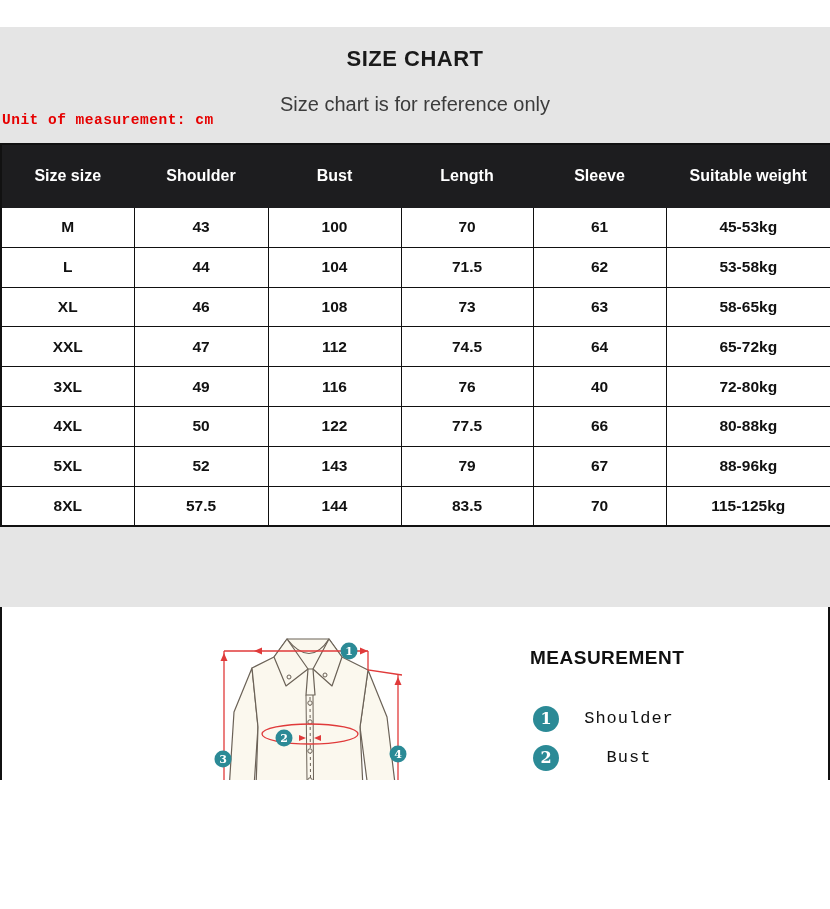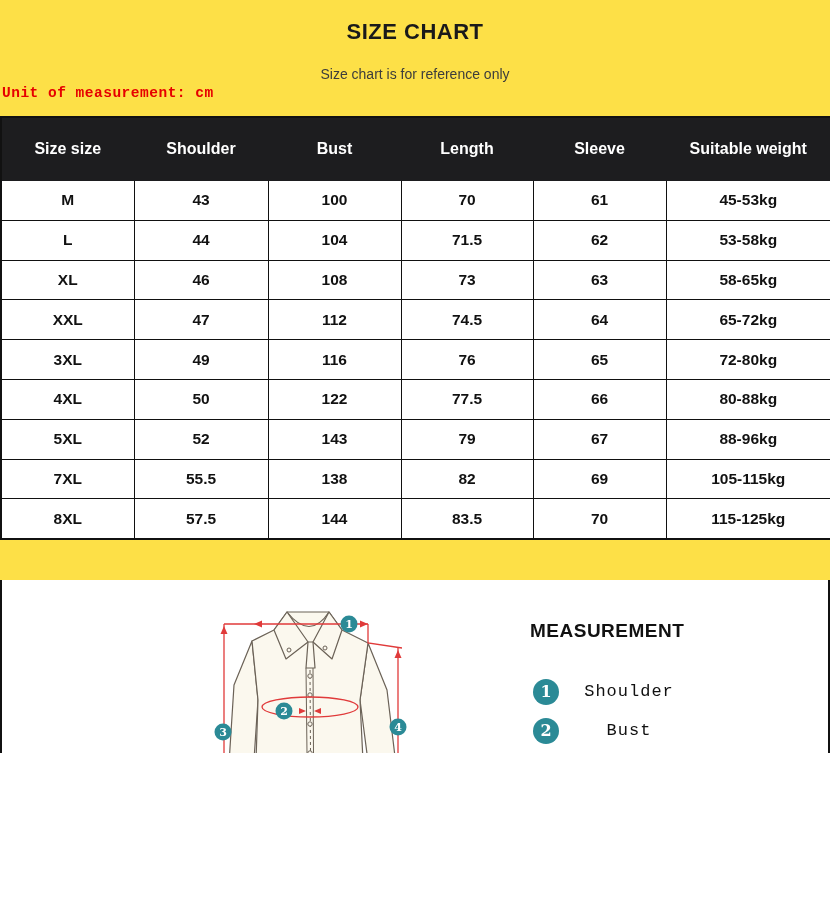--- a/index.html
+++ b/index.html
@@ -1,21 +1,21 @@
 <!DOCTYPE html>
 <html><head>
 <meta charset="utf-8">
 <style>
   html,body{margin:0;padding:0;background:#fff;}
-  .page{position:relative;width:830px;height:753px;background:#fde047;overflow:hidden;
-        font-family:"Liberation Sans",sans-serif;}
+  .page{position:relative;width:830px;height:753px;background:#e5e5e5;overflow:hidden;
+        font-family:"Liberation Sans",sans-serif;margin-top:27px;}
   .title{position:absolute;top:19px;left:0;width:830px;text-align:center;
          font-size:22px;font-weight:bold;color:#1a1a1a;letter-spacing:.5px;}
   .subtitle{position:absolute;top:66px;left:0;width:830px;text-align:center;
-            font-size:14px;color:#3c3c3c;}
+            font-size:20px;color:#3c3c3c;}
   .unit-note{position:absolute;top:85px;left:2px;
              font-family:"Liberation Mono","DejaVu Sans Mono",monospace;
              font-weight:bold;font-size:14.5px;color:#e60000;letter-spacing:.5px;}
   table.size{position:absolute;top:116px;left:0;width:830px;border-collapse:collapse;
              table-layout:fixed;border:2px solid #111;}
   table.size th{background:#1d1d1f;color:#fff;height:60px;font-size:16px;
                 font-weight:bold;text-align:center;border:1px solid #1d1d1f;}
   table.size td{height:38.8px;text-align:center;font-size:15.5px;font-weight:600;
                 color:#111;border:1.5px solid #111;background:#fff;padding:0;}
   .bottom-panel{position:absolute;top:580px;left:0;width:830px;height:329px;
@@ -95,46 +95,38 @@
           <td>112</td>
           <td>74.5</td>
           <td>64</td>
           <td>65-72kg</td>
         </tr>
         <tr>
           <td>3XL</td>
           <td>49</td>
           <td>116</td>
           <td>76</td>
-          <td>65</td>
+          <td>40</td>
           <td>72-80kg</td>
         </tr>
         <tr>
           <td>4XL</td>
           <td>50</td>
           <td>122</td>
           <td>77.5</td>
           <td>66</td>
           <td>80-88kg</td>
         </tr>
         <tr>
           <td>5XL</td>
           <td>52</td>
           <td>143</td>
           <td>79</td>
           <td>67</td>
           <td>88-96kg</td>
-        </tr>
-        <tr>
-          <td>7XL</td>
-          <td>55.5</td>
-          <td>138</td>
-          <td>82</td>
-          <td>69</td>
-          <td>105-115kg</td>
         </tr>
         <tr>
           <td>8XL</td>
           <td>57.5</td>
           <td>144</td>
           <td>83.5</td>
           <td>70</td>
           <td>115-125kg</td>
         </tr>
       </tbody>

